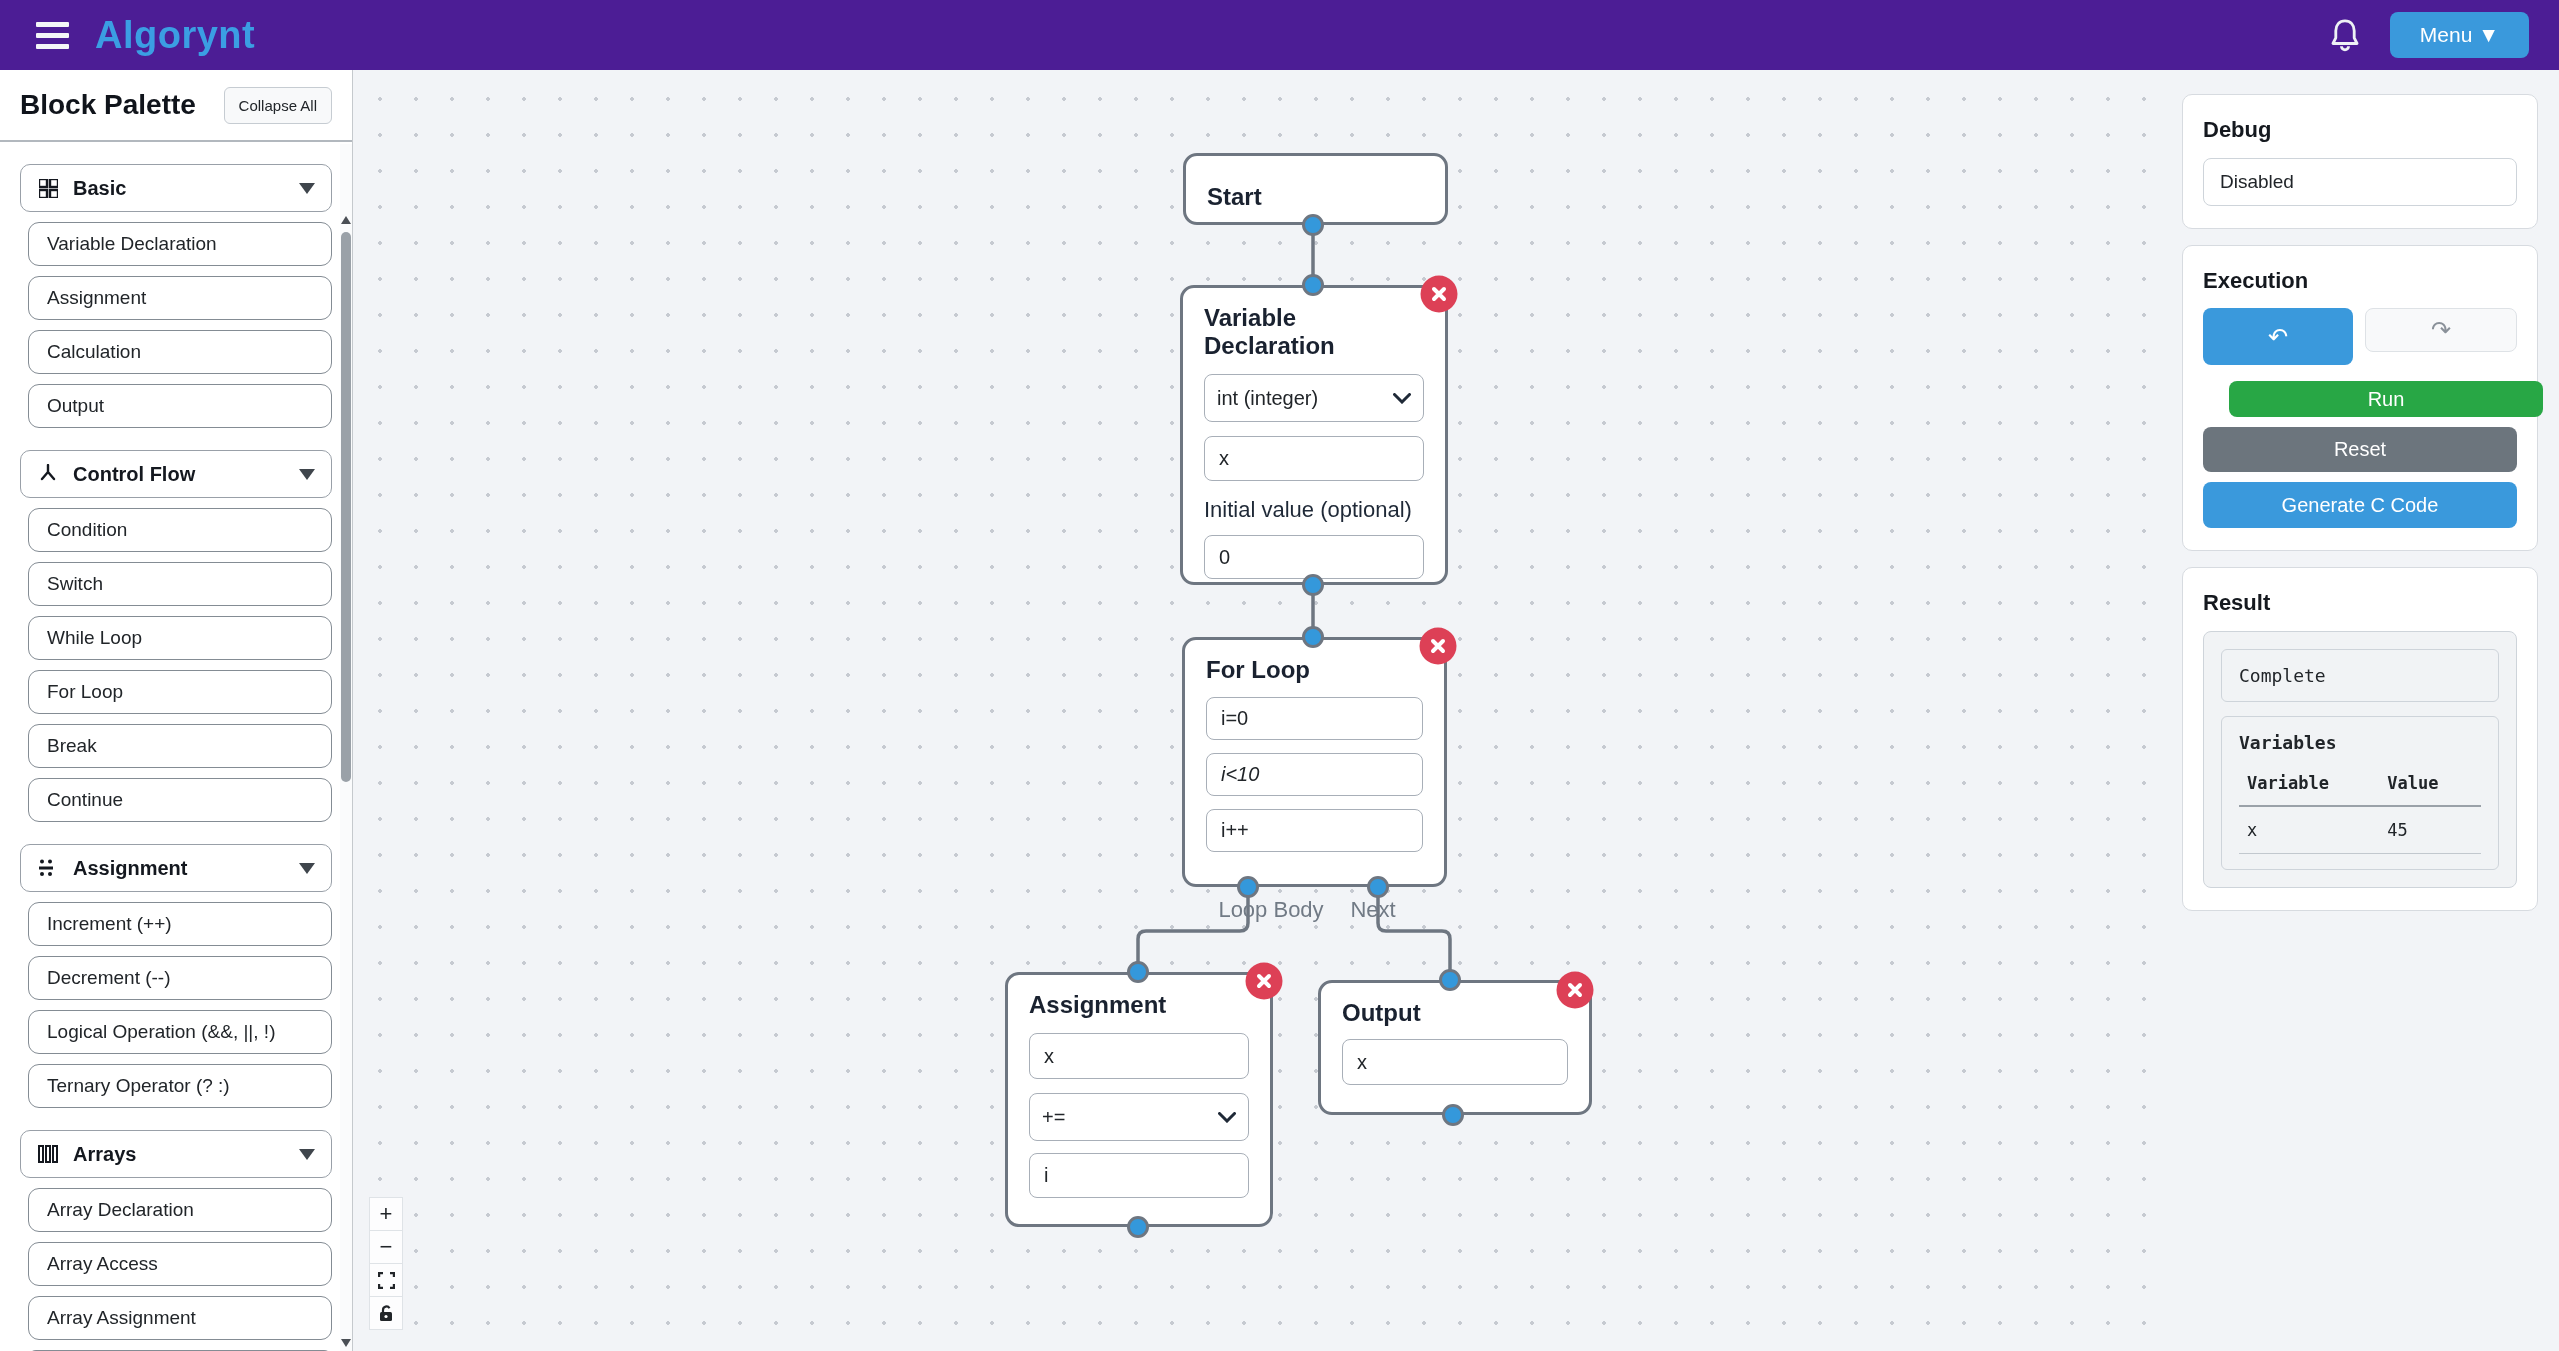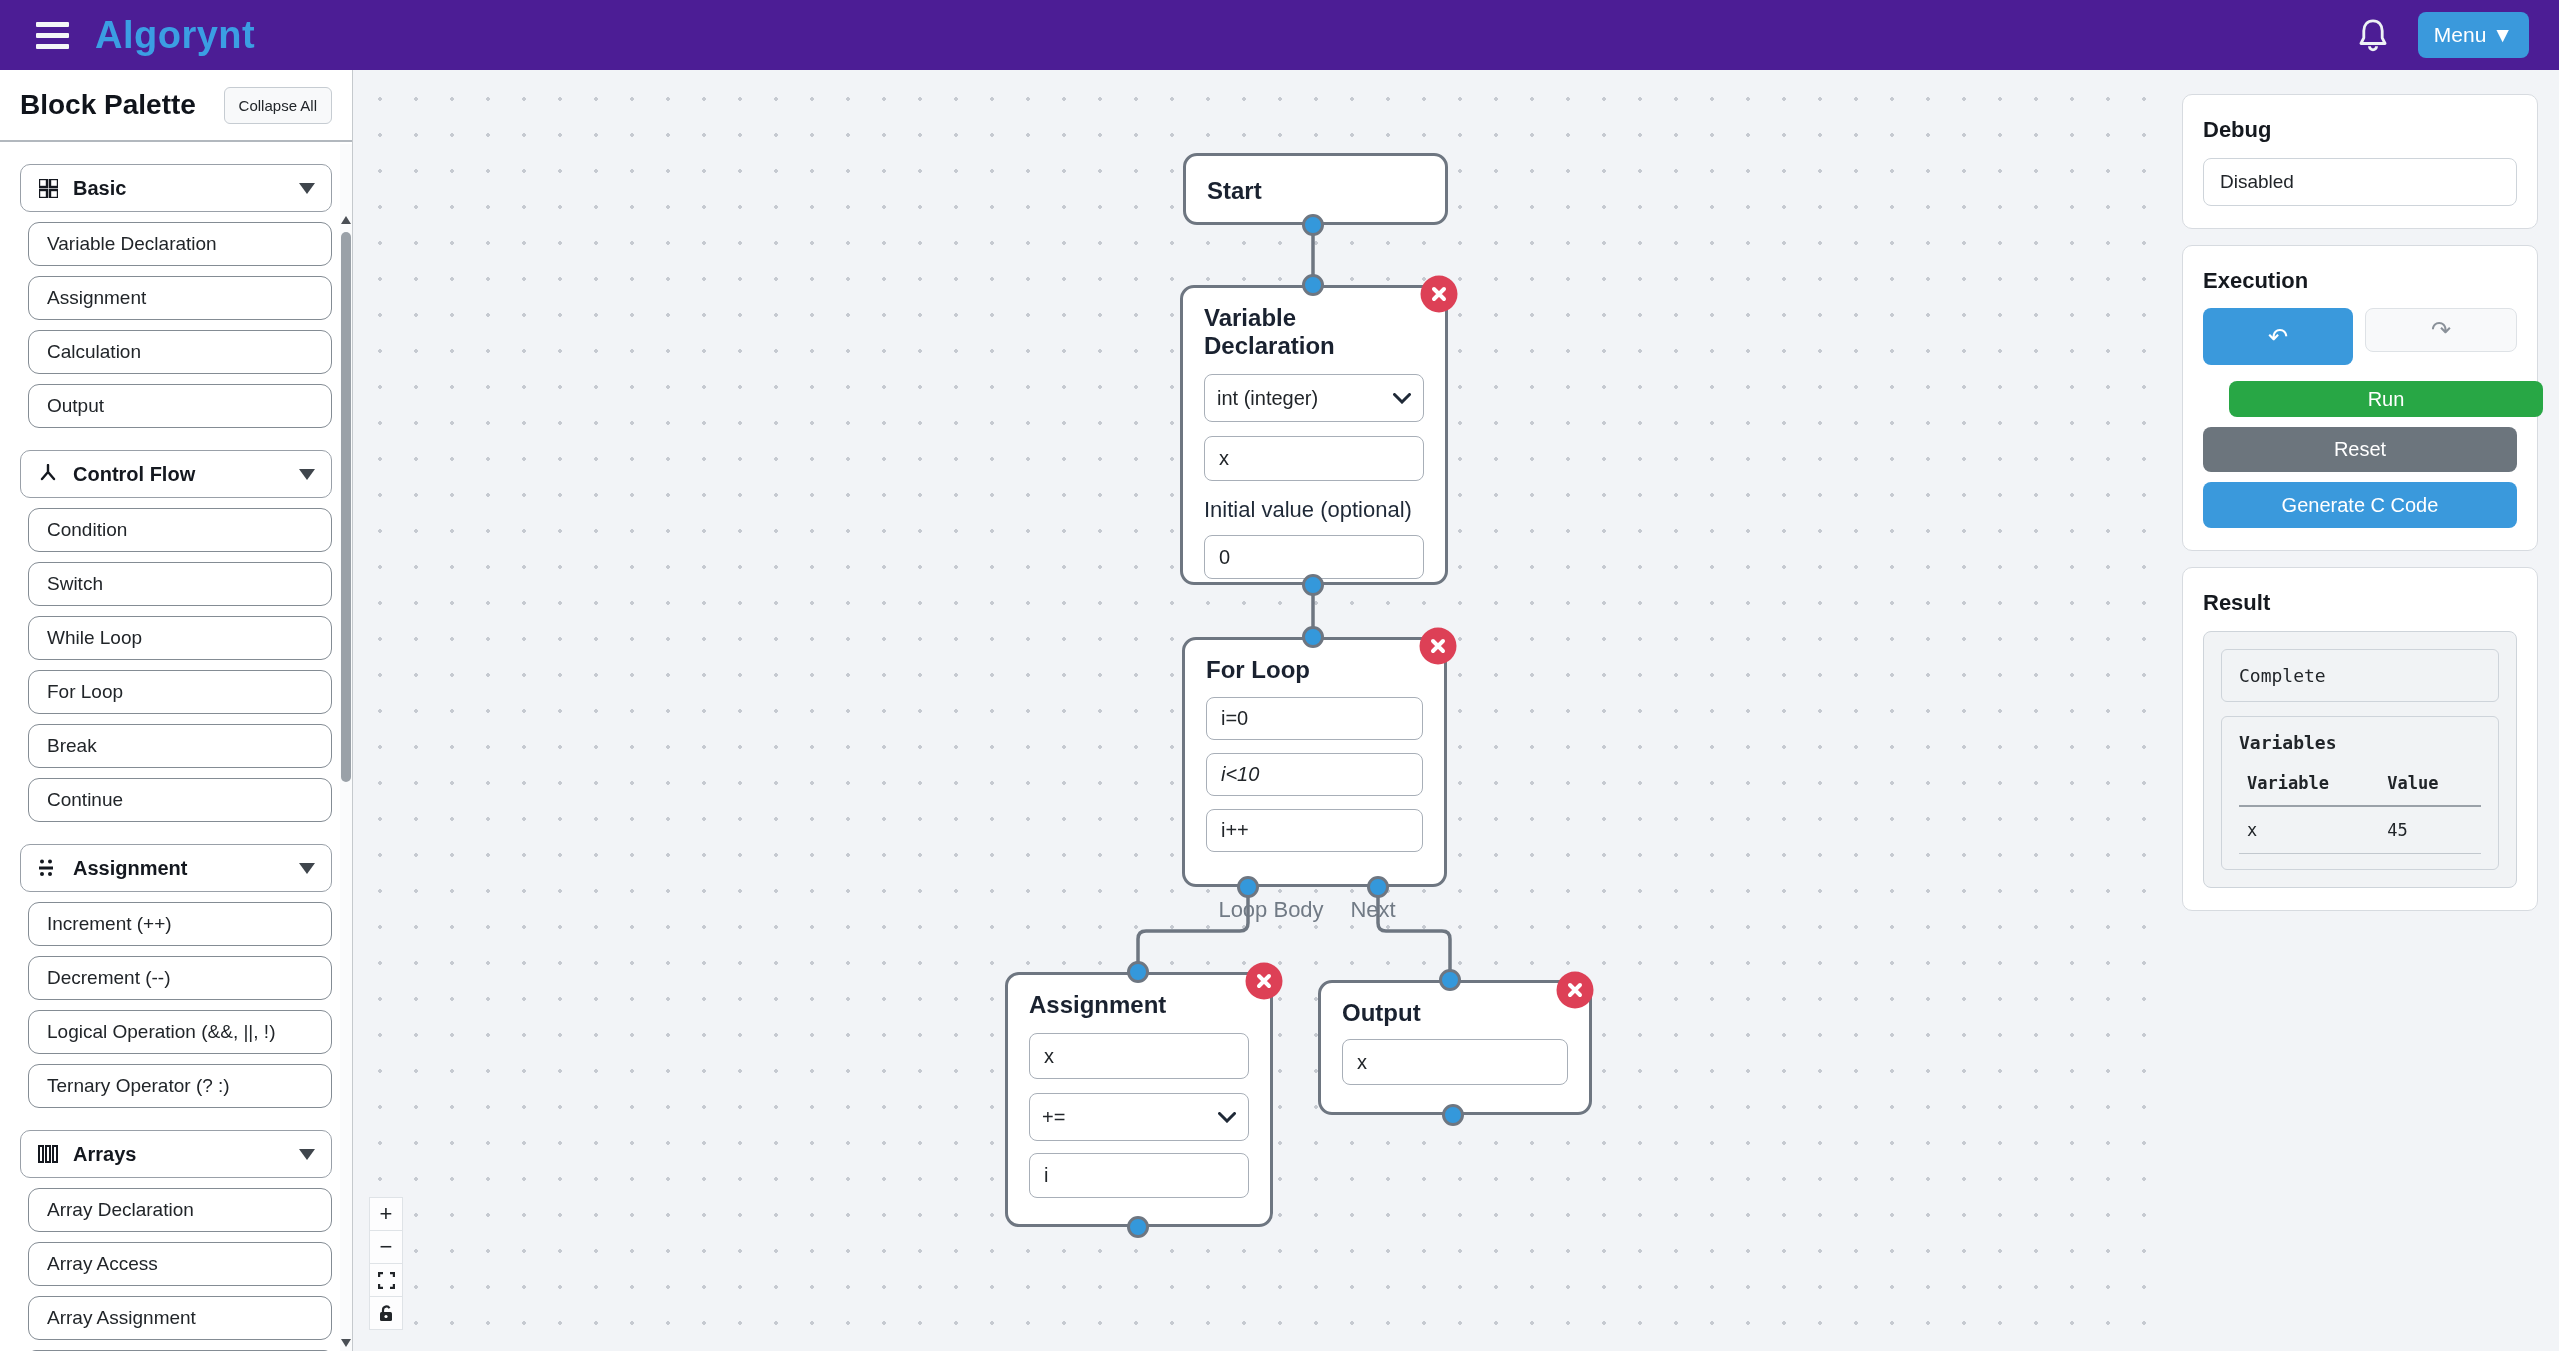--- a/index.html
+++ b/index.html
@@ -7,21 +7,21 @@
     font-family:"Liberation Sans", sans-serif; background:#f2f4f7; }
 
   
   .appbar { height:70px; background:#4c1d95; display:flex; align-items:center; padding:0 30px; }
   .hamburger { width:33px; display:flex; flex-direction:column; gap:6px; cursor:pointer; margin-left:6px; }
   .hamburger span { height:5px; background:#f4f6f8; border-radius:1px; }
   .logo { color:#3b9ee3; font-size:38px; font-weight:bold; margin-left:26px; letter-spacing:0.5px; }
   .appbar .spacer { flex:1; }
   .bell { width:34px; height:38px; margin-right:28px; cursor:pointer; }
   .menu-btn { background:#3a99dc; color:#fff; border:none; border-radius:8px;
-    height:46px; padding:0 16px; font-size:21px; font-family:inherit; cursor:pointer; }
+    height:46px; padding:0 30px; font-size:21px; font-family:inherit; cursor:pointer; }
 
   
   .content { display:flex; height:1281px; }
 
   
   .sidebar { width:353px; background:#ffffff; position:relative; border-right:1px solid #c5c9cd; }
   .palette-header { height:72px; display:flex; align-items:center; justify-content:space-between;
     padding:0 20px; border-bottom:2px solid #b2b8be; }
   .palette-title { font-size:28px; font-weight:bold; color:#10141b; }
   .collapse-btn { background:#f8f9fa; border:1px solid #c6ccd2; border-radius:6px;
@@ -216,21 +216,21 @@
   <section class="canvas">
     <svg class="edges" width="1809" height="1281" viewBox="0 0 1809 1281">
       <g fill="none" stroke="#6e7681" stroke-width="3.5" stroke-linejoin="round">
         <path d="M960 155 V215"></path>
         <path d="M960 515 V567"></path>
         <path d="M895 817 L895 853 Q895 861 887 861 L793 861 Q785 861 785 869 L785 902"></path>
         <path d="M1025 817 L1025 853 Q1025 861 1033 861 L1089 861 Q1097 861 1097 869 L1097 910"></path>
       </g>
     </svg>
 
-    <div class="node" style="left:830px; top:83px; width:265px; height:72px; padding-top:21px;">
+    <div class="node" style="left:830px; top:83px; width:265px; height:72px; padding-top:27px;">
       <div class="node-title">Start</div>
     </div>
 
     <div class="node" style="left:827px; top:215px; width:268px; height:300px;">
       <div class="node-title">Variable Declaration</div>
       <div class="nselect">
         <span>int (integer)</span>
         <svg width="18" height="11" viewBox="0 0 18 11">
           <path d="M1.5 1.5 L9 9 L16.5 1.5" fill="none" stroke="#1f2937" stroke-width="3" stroke-linecap="round"></path>
           </svg>

